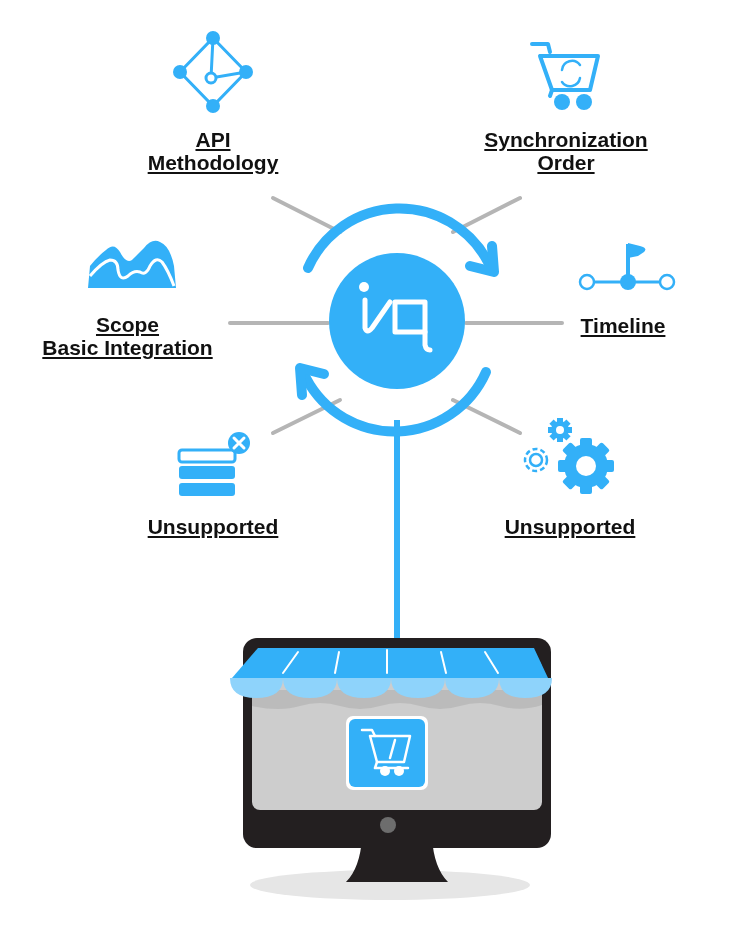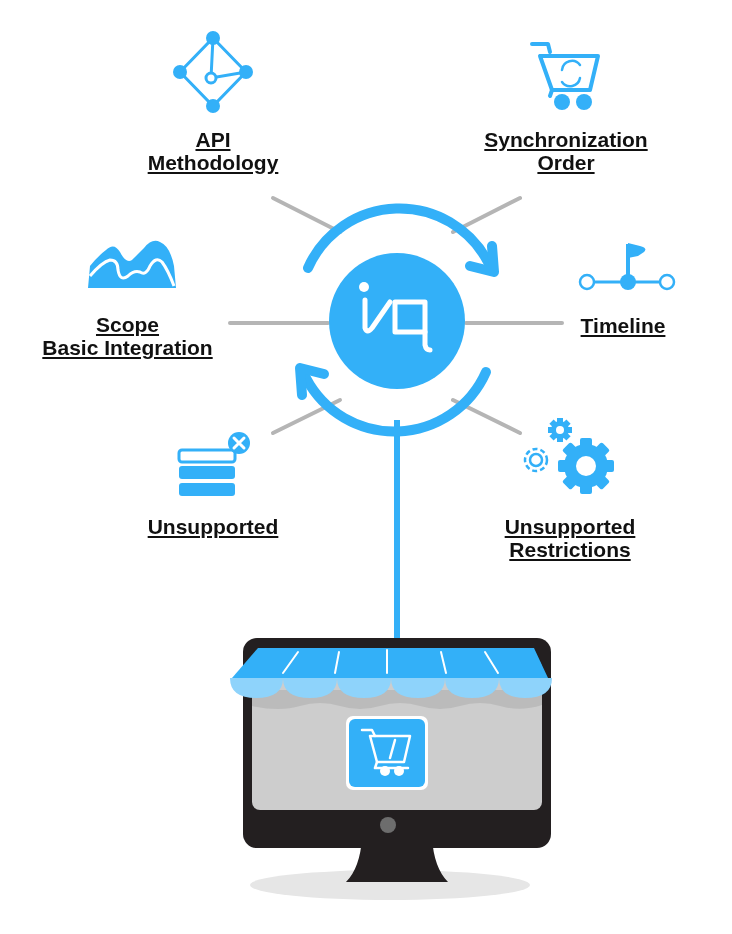--- a/index.html
+++ b/index.html
@@ -125,21 +125,20 @@
     <circle cx="66" cy="48" r="22"></circle>
     <rect x="60" y="20" width="12" height="56" rx="2"></rect>
     <rect x="38" y="42" width="56" height="12" rx="2"></rect>
     <rect x="60" y="20" width="12" height="56" rx="2" transform="rotate(45 66 48)"></rect>
     <rect x="60" y="20" width="12" height="56" rx="2" transform="rotate(-45 66 48)"></rect>
   </g>
   <circle cx="66" cy="48" r="10" fill="#fff"></circle>
 </svg>
 <div class="label" style="left:490px;top:515px;width:160px">
   <span>Unsupported</span>
-  <span>Restrictions</span>
 </div>
 
 <svg class="layer" width="732" height="934">
 
   <ellipse cx="390" cy="885" rx="140" ry="15" fill="#E6E6E6"></ellipse>
 
   <path d="M362 838 L432 838 Q434 868 448 882 L346 882 Q360 868 362 838 Z" fill="#231F20"></path>
 
   <rect x="243" y="638" width="308" height="210" rx="14" fill="#231F20"></rect>
 

